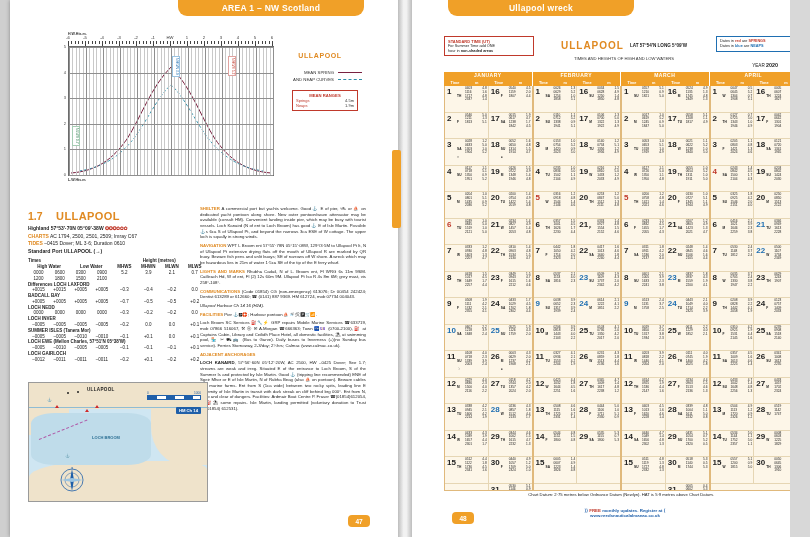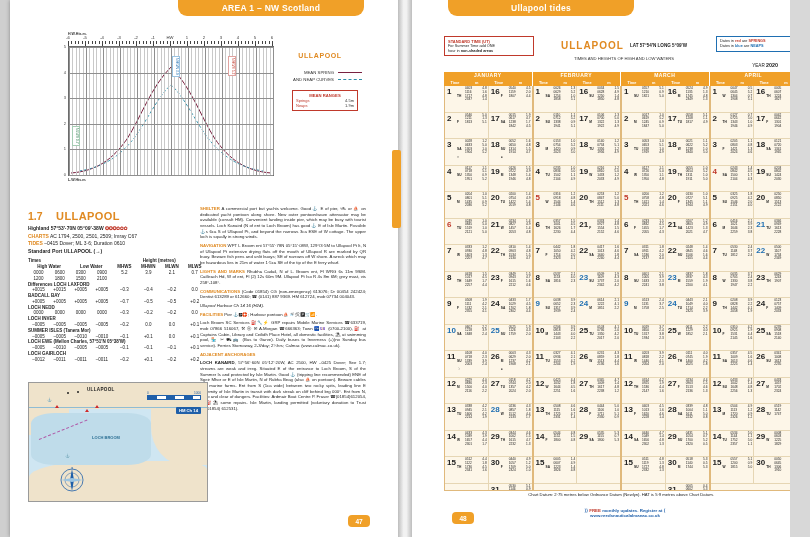--- a/index.html
+++ b/index.html
@@ -169,21 +169,21 @@
 </head>
 <body>
 
 <div id="page">
 
   <div class="sheet" id="left-sheet"></div>
   <div class="sheet" id="right-sheet"></div>
   <div class="gutter"></div>
 
   <div class="pill" id="area-pill">AREA 1 – NW Scotland</div>
-  <div class="pill" id="ullapool-pill">Ullapool tides</div>
+  <div class="pill" id="ullapool-pill">Ullapool wreck</div>
 
   <div id="side-tab"></div>
   <div id="side-tab-label">NW Scotland</div>
 
   <div id="tide-curve">
 
     <div class="hmhw" style="left:40px;top:2px;">H.W.Hts.m.</div>
 
     <div class="ruler" id="ruler">
         <div class="tick big" style="left: 0px;"></div>

